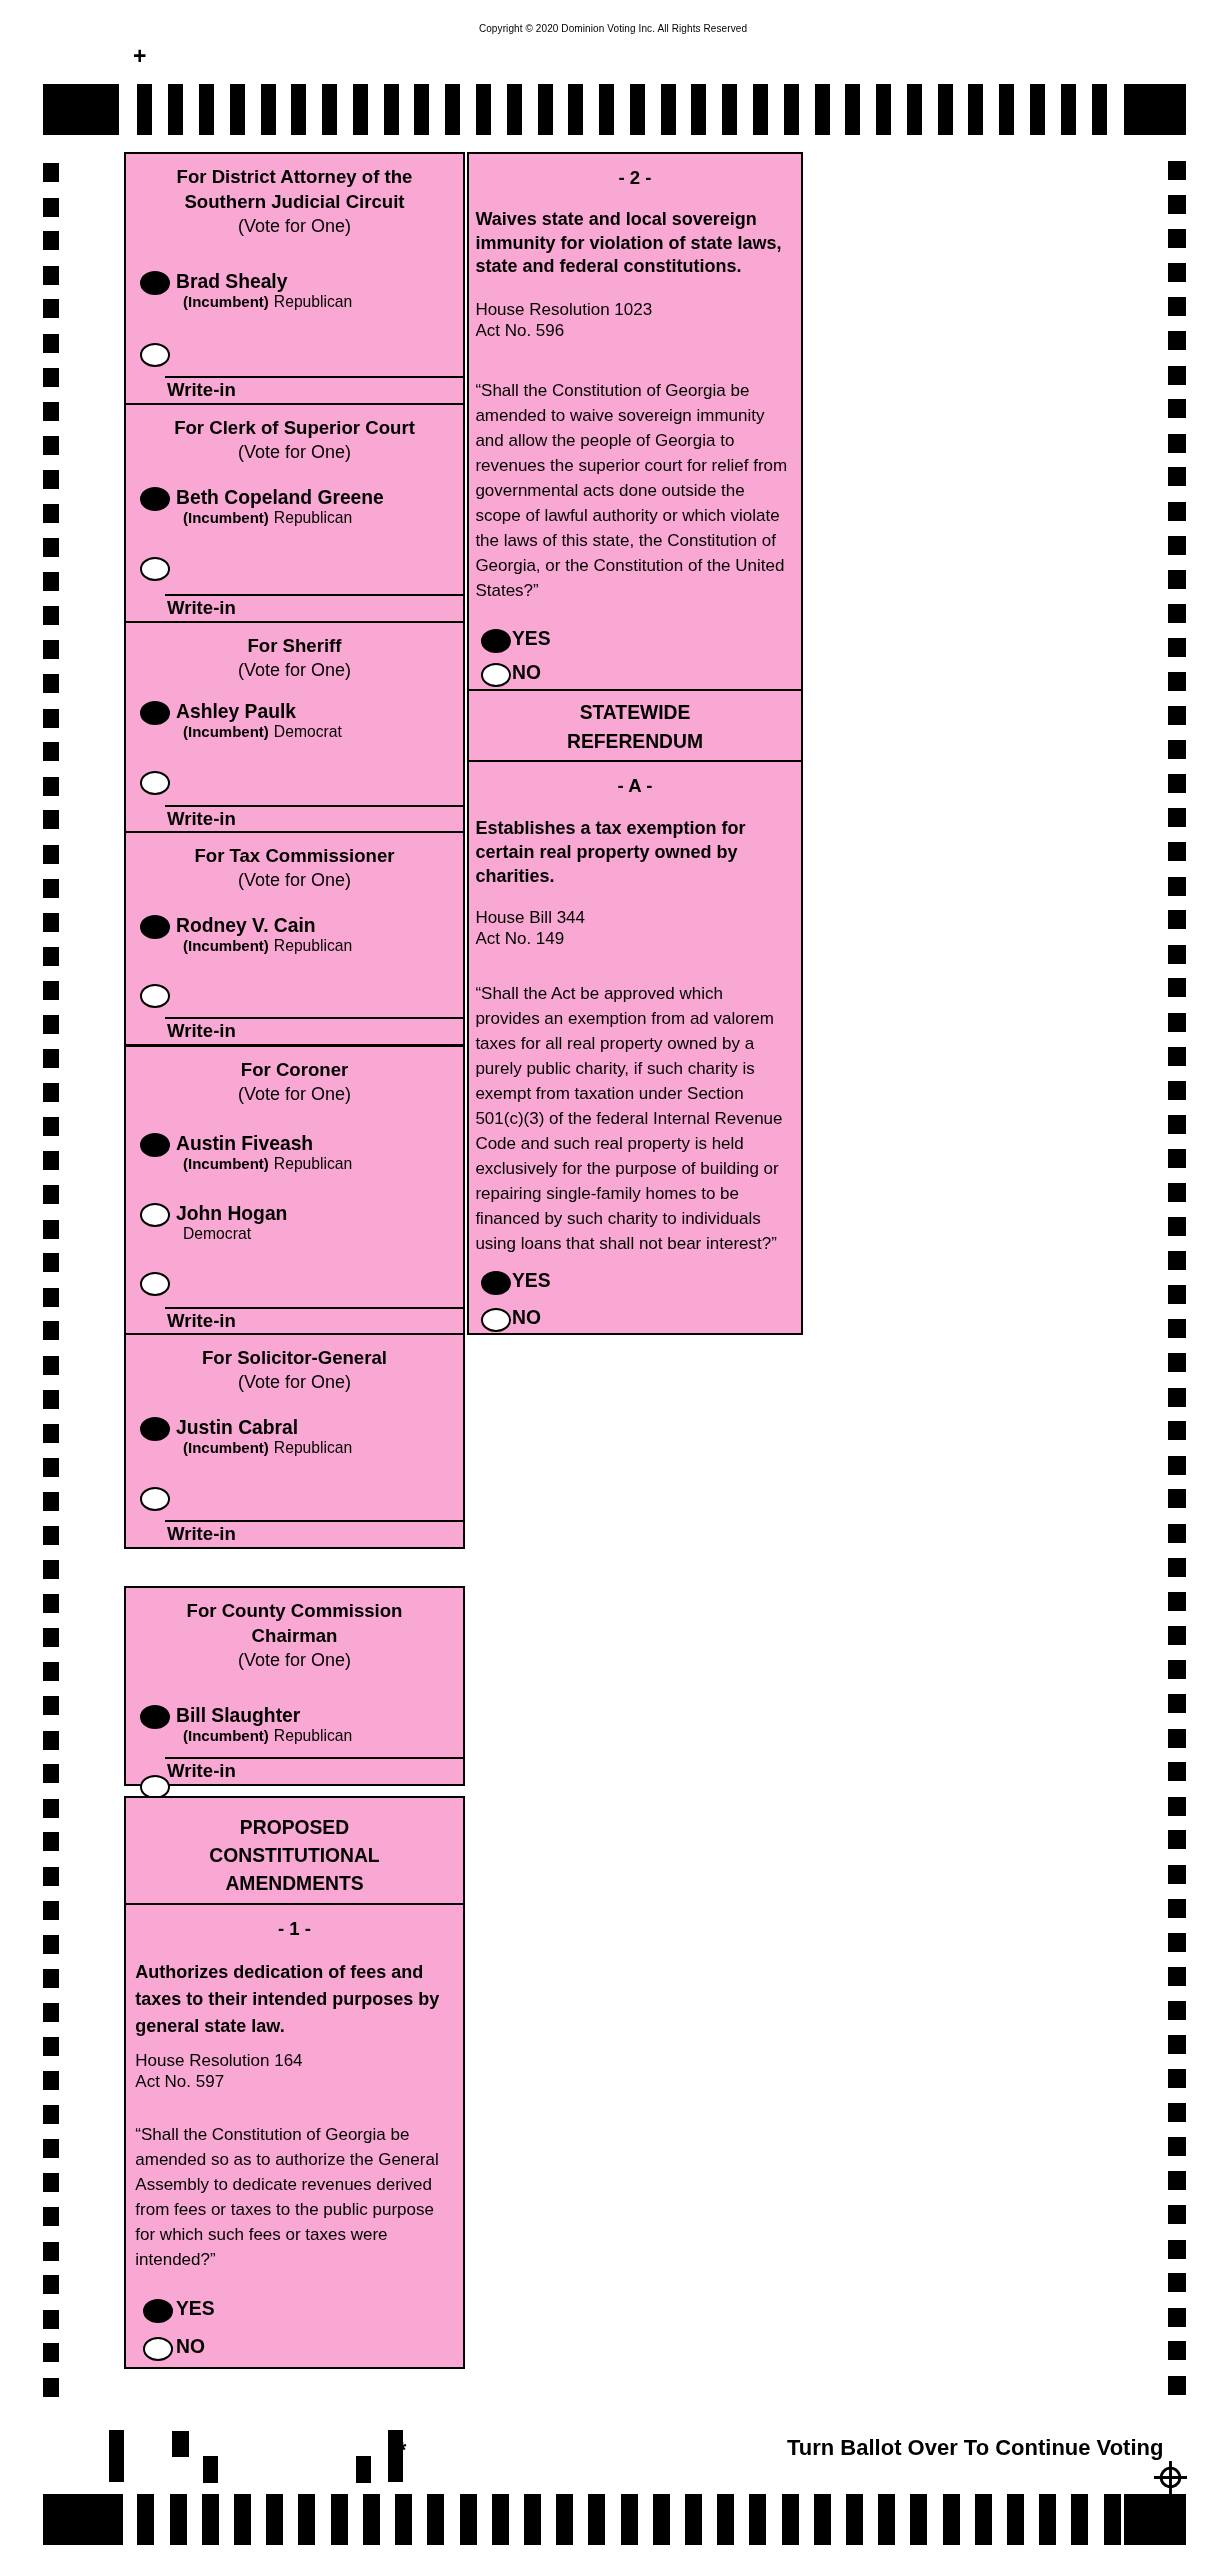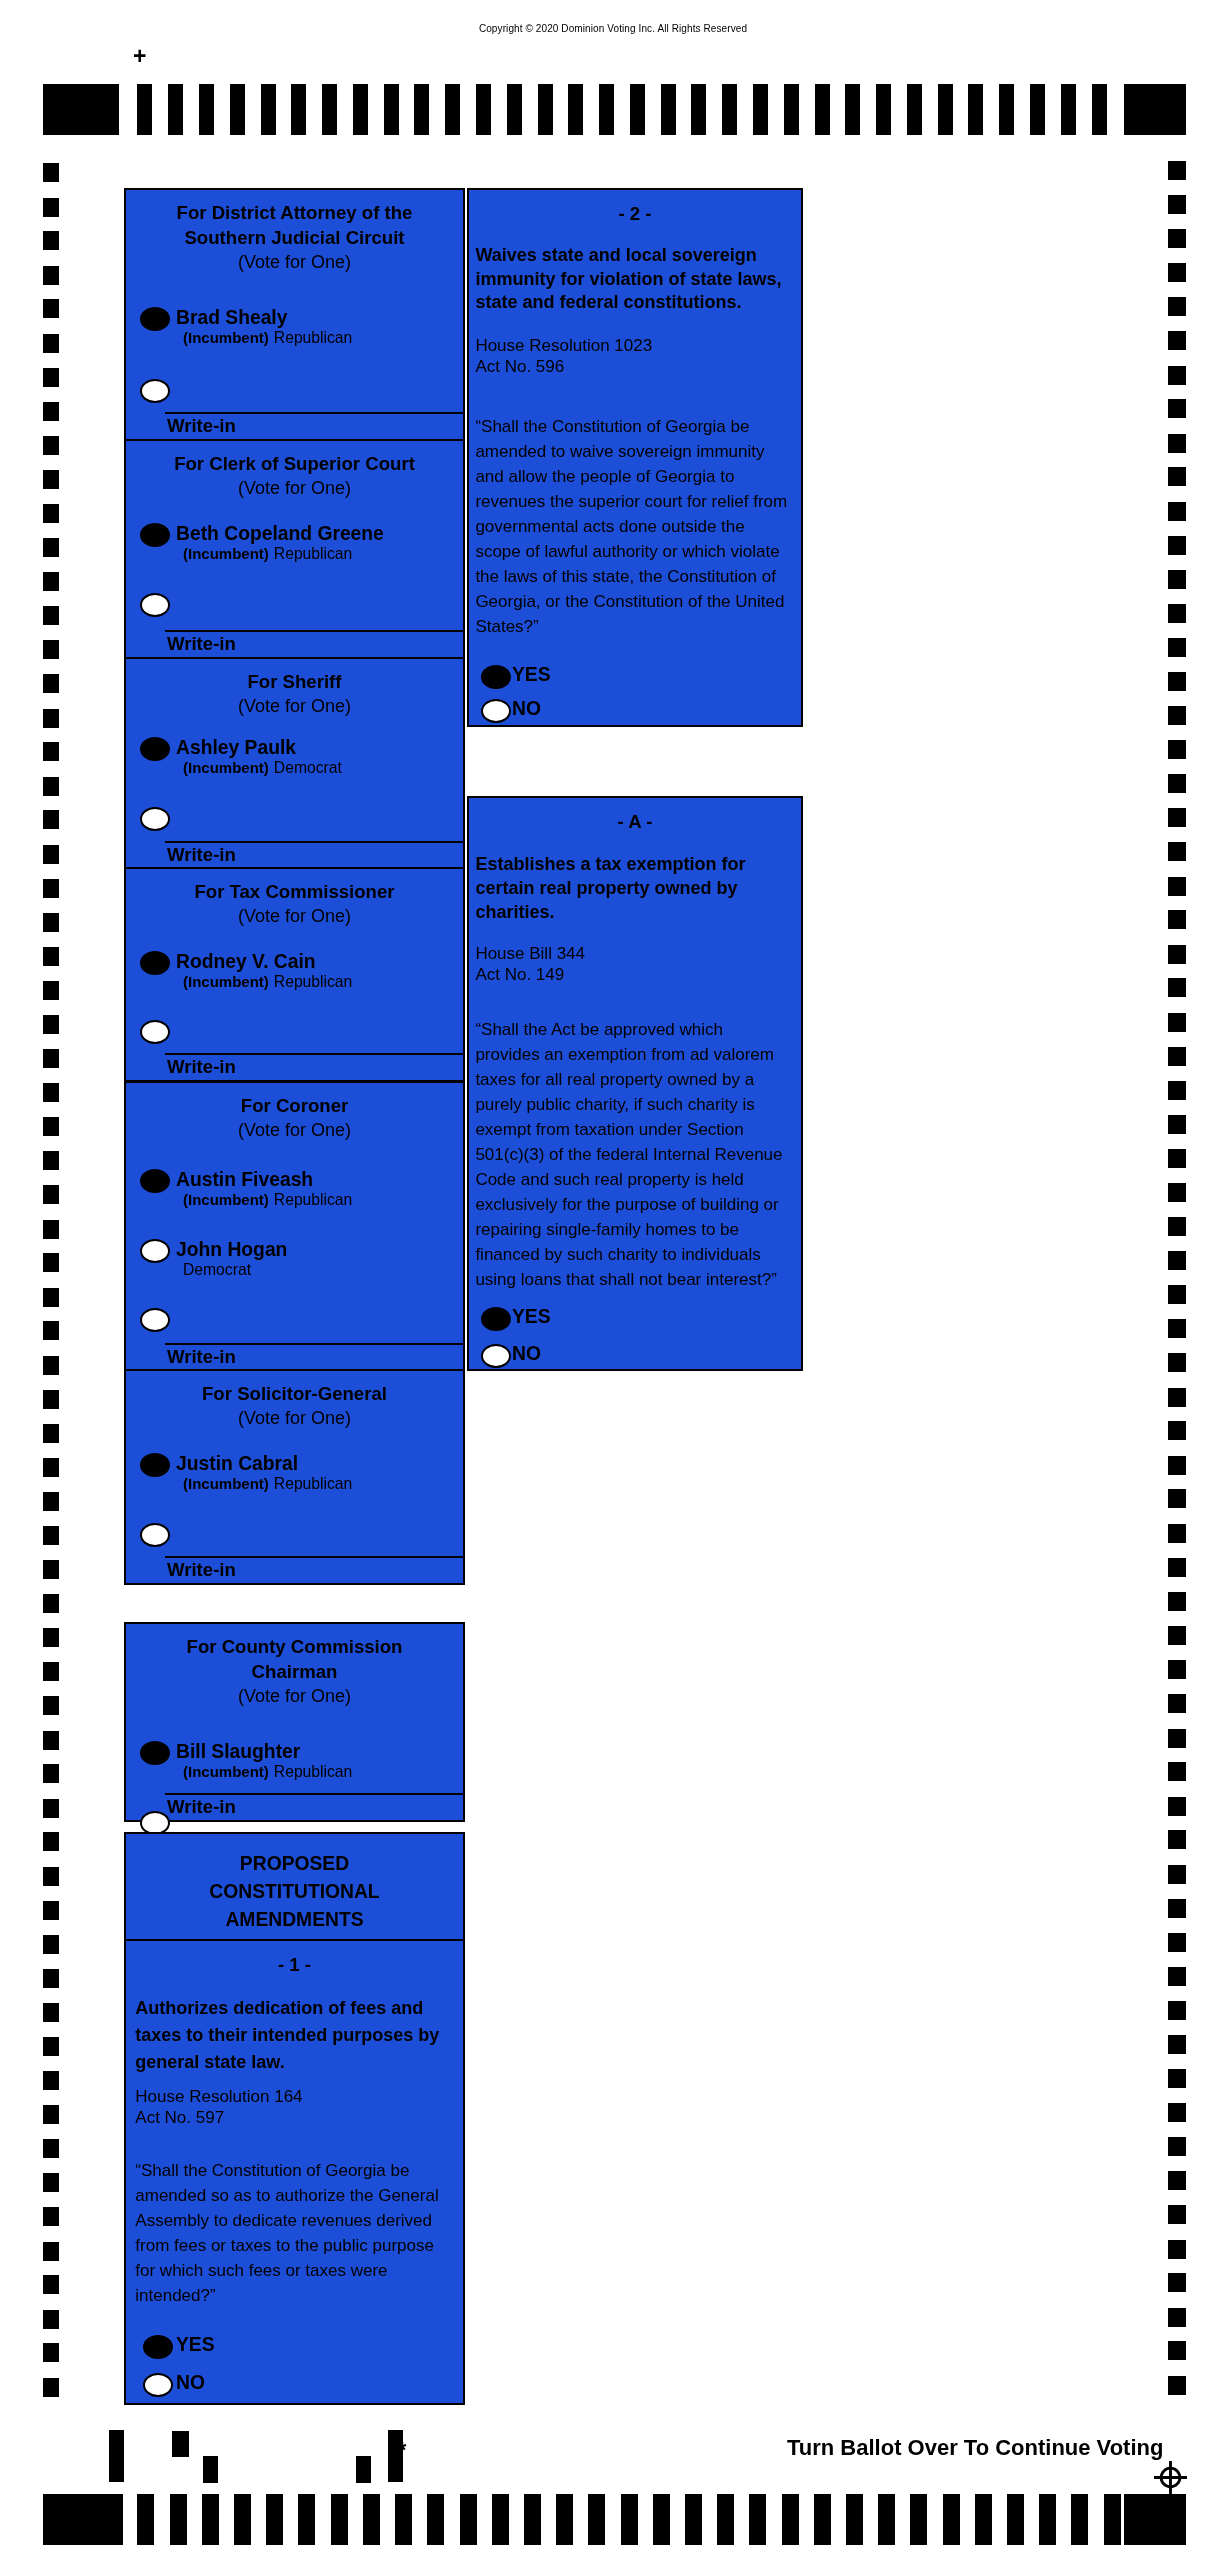--- a/index.html
+++ b/index.html
@@ -2,21 +2,21 @@
 <html style="font-size:11.5px"><head>
 <meta charset="utf-8">
 <style>
   html,body{margin:0;padding:0;background:#fff;}
   body{width:1226px;height:2576px;position:relative;font-family:"Liberation Sans","DejaVu Sans",sans-serif;color:#000;}
   #ballot{position:absolute;inset:0;background:#fff;}
   .mark{position:absolute;background:#000;}
   .copyright{position:absolute;left:0;right:0;top:23px;text-align:center;font-size:10px;letter-spacing:0.1px;}
   .plus{position:absolute;left:133px;top:43px;font-size:23px;font-weight:bold;}
   .col{position:absolute;}
-  .box{position:absolute;left:0;right:0;border:2.1px solid #000;box-sizing:border-box;background:#1d4ed8;margin-top:36px;}
+  .box{position:absolute;left:0;right:0;border:2.1px solid #000;box-sizing:border-box;background:#f9a8d4;}
   .race-title{font-weight:bold;font-size:18.6px;line-height:25px;text-align:center;padding-top:10px;}
   .race-instr{font-weight:normal;font-size:18px;line-height:25px;text-align:center;}
   .cand-row{position:absolute;left:0;right:0;height:44px;}
   .bubble{position:absolute;left:13.6px;top:0;width:26px;height:20px;border:2.1px solid #000;border-radius:50%;background:#fff;box-sizing:content-box;}
   .bubble.filled{background:#000;}
   .cand-name{position:absolute;left:50px;top:0;font-weight:bold;font-size:19.3px;white-space:nowrap;}
   .cand-detail{position:absolute;left:57px;top:21.5px;font-size:15.7px;white-space:nowrap;}
   .cand-inc{font-weight:bold;font-size:15px;margin-right:5px;}
   .write-in-line{position:absolute;left:39px;right:0;bottom:25px;border-top:2.1px solid #000;}
   .write-in-label{position:absolute;left:41px;bottom:2.1px;font-weight:bold;font-size:18.6px;text-align:right;}
@@ -190,20 +190,24 @@
           <span class="bubble filled" style="left: 17px;"></span>
           <span class="opt-label" style="left: 50px;">YES</span>
         </div>
         <div class="opt-row" style="top: 432px;">
           <span class="bubble" style="left: 17px;"></span>
           <span class="opt-label" style="left: 50px;">NO</span>
         </div>
       </div>
     </div>
   <div id="right-column" class="col" style="left:467px;top:152px;width:336px;height:1185px;">
+      <div class="box hdr-box" style="top: 537px; height: 74px; padding-top: 7.2px;">
+        <div class="hdr-line" style="line-height: 29px;">STATEWIDE</div>
+        <div class="hdr-line" style="line-height: 29px;">REFERENDUM</div>
+      </div>
       <div class="box" style="top: 0px; height: 539px;">
         <div class="measure-num">- 2 -</div>
         <div class="m-summary" style="top: 54px; left: 6.4px;">
           <div class="m-line" style="line-height: 23.6px;">Waives state and local sovereign</div>
           <div class="m-line" style="line-height: 23.6px;">immunity for violation of state laws,</div>
           <div class="m-line" style="line-height: 23.6px;">state and federal constitutions.</div>
         </div>
         <div class="m-refs" style="top: 145px; left: 6.4px;">
           <div class="m-line">House Resolution 1023</div>
           <div class="m-line">Act No. 596</div>

